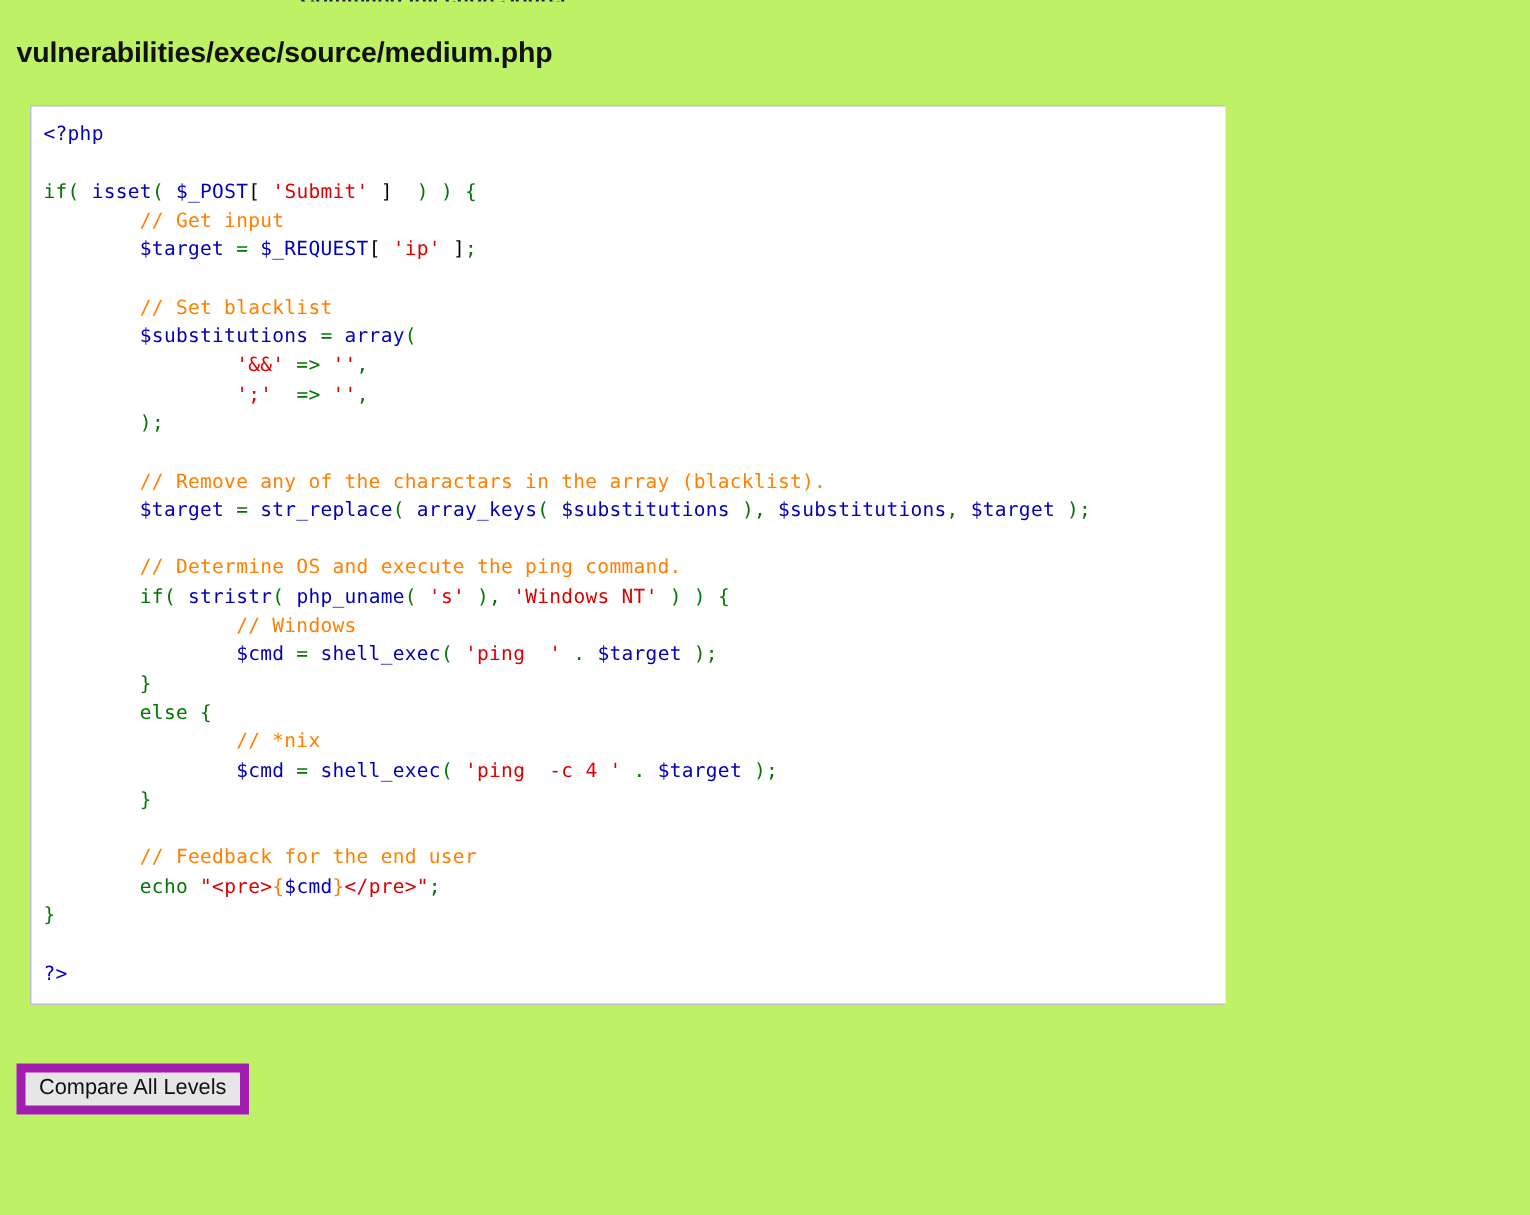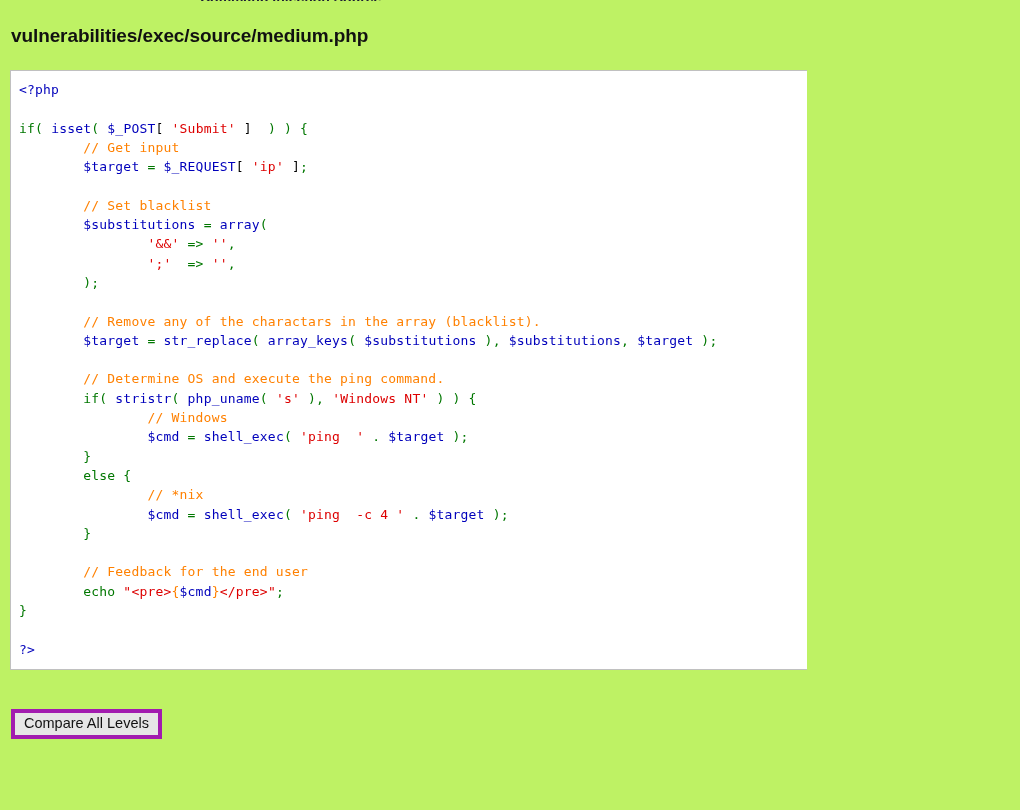--- a/index.html
+++ b/index.html
@@ -32,21 +32,21 @@
     font-size: 19px;
     font-weight: bold;
     color: #111111;
     letter-spacing: -0.1px;
     white-space: nowrap;
   }
 
   
   .code-box {
     position: absolute;
-    left: 10px;
+    left: 20px;
     top: 70px;
     width: 797px;
     height: 600px;
     box-sizing: border-box;
     background: #ffffff;
     border: 1px solid #c0c0c0;
     border-right: none;
     overflow: hidden;
   }
 
@@ -73,21 +73,21 @@
   
   .compare-btn {
     position: absolute;
     left: 11px;
     top: 709px;
     padding: 2px 9px 3px 9px;
     font-family: "Liberation Sans", sans-serif;
     font-size: 14.5px;
     color: #111111;
     background: #e6e6e6;
-    border: 4px solid #a21caf;
+    border: 6px solid #a21caf;
     border-radius: 0;
     cursor: pointer;
     line-height: 17px;
   }
 
   
   .clipped-top {
     position: absolute;
     left: 200px;
     top: -10px;

